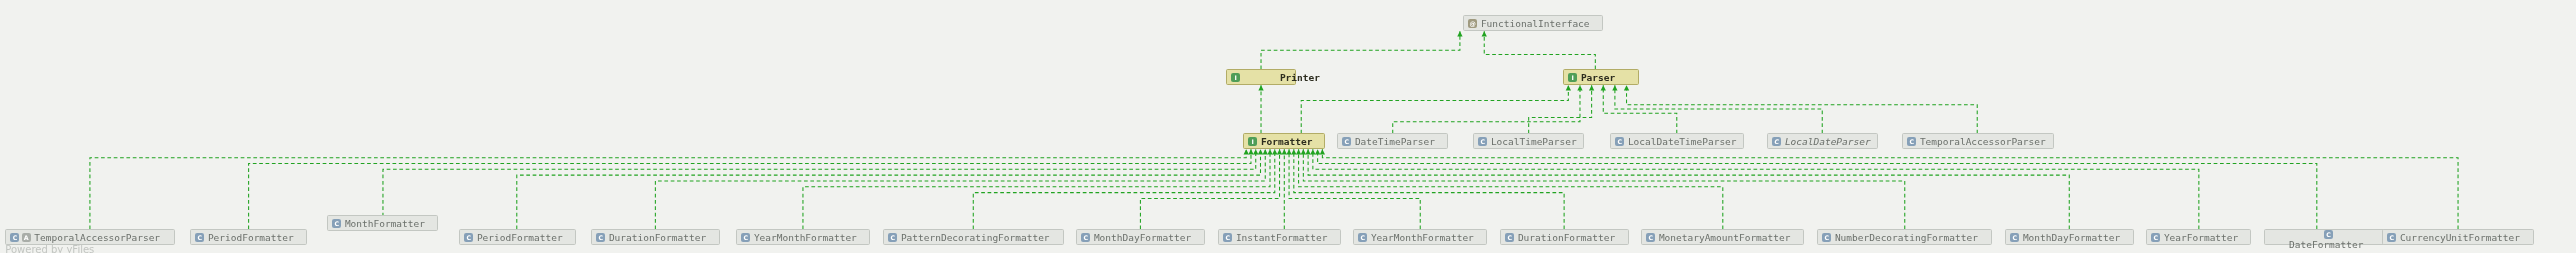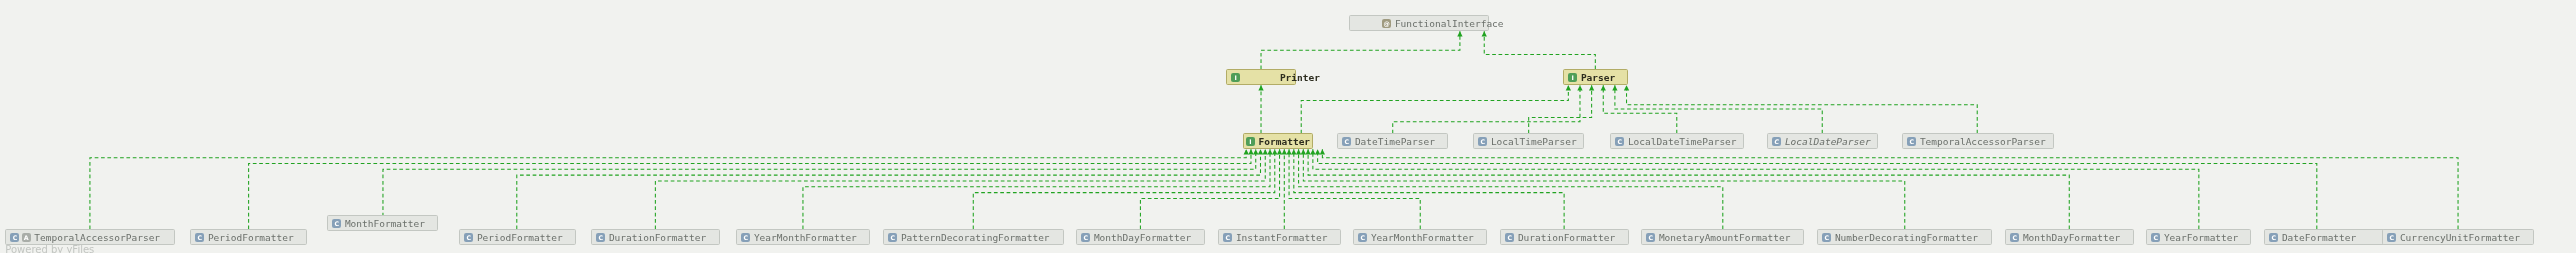--- a/index.html
+++ b/index.html
@@ -84,33 +84,33 @@
       <path d="M3912 433 L3912 331 L2473 331 L2473 282" class="edge"></path>
       <path d="M 2473 282 l -5 10 h 10 z" class="arrow"></path>
       <path d="M4157 433 L4157 320 L2482 320 L2482 282" class="edge"></path>
       <path d="M 2482 282 l -5 10 h 10 z" class="arrow"></path>
       <path d="M4380 433 L4380 309 L2491 309 L2491 282" class="edge"></path>
       <path d="M 2491 282 l -5 10 h 10 z" class="arrow"></path>
       <path d="M4647 433 L4647 298 L2500 298 L2500 282" class="edge"></path>
       <path d="M 2500 282 l -5 10 h 10 z" class="arrow"></path>
     </svg>
   <div id="node-layer">
-      <div class="node" style="left: 1349px; top: 15.3px; width: 140px; padding-left: 28px;">
+      <div class="node" style="left: 1463px; top: 15.3px; width: 140px;">
         <span class="icon" style="background: rgb(159, 154, 127);">@</span>
         <span class="label">FunctionalInterface</span>
       </div>
       <div class="node hl" style="left: 1226px; top: 69px; width: 70px; gap: 36px;">
         <span class="icon" style="background: rgb(79, 158, 88);">I</span>
         <span class="label">Printer</span>
       </div>
-      <div class="node hl" style="left: 1563px; top: 69px; width: 65px;">
+      <div class="node hl" style="left: 1563px; top: 69px; width: 76px;">
         <span class="icon" style="background: rgb(79, 158, 88);">I</span>
         <span class="label">Parser</span>
       </div>
-      <div class="node hl" style="left: 1243px; top: 133px; width: 70px; justify-content: center;">
+      <div class="node hl" style="left: 1243px; top: 133px; width: 82px;">
         <span class="icon" style="background: rgb(79, 158, 88);">I</span>
         <span class="label">Formatter</span>
       </div>
       <div class="node" style="left: 1337px; top: 133px; width: 111px; align-items: center;">
         <span class="icon" style="background: rgb(134, 160, 184);">C</span>
         <span class="label">DateTimeParser</span>
       </div>
       <div class="node" style="left: 1473px; top: 133px; width: 111px;">
         <span class="icon" style="background: rgb(134, 160, 184);">C</span>
         <span class="label">LocalTimeParser</span>
@@ -181,21 +181,21 @@
         <span class="label">NumberDecoratingFormatter</span>
       </div>
       <div class="node" style="left: 2005px; top: 229px; width: 129px;">
         <span class="icon" style="background: rgb(134, 160, 184);">C</span>
         <span class="label">MonthDayFormatter</span>
       </div>
       <div class="node" style="left: 2146px; top: 229px; width: 105px;">
         <span class="icon" style="background: rgb(134, 160, 184);">C</span>
         <span class="label">YearFormatter</span>
       </div>
-      <div class="node" style="left: 2264px; top: 229px; width: 125px;">
+      <div class="node" style="left: 2264px; top: 229px; width: 125px; flex-direction: column;">
         <span class="icon" style="background: rgb(134, 160, 184);">C</span>
         <span class="label">DateFormatter</span>
       </div>
       <div class="node" style="left: 2382px; top: 229px; width: 152px;">
         <span class="icon" style="background: rgb(134, 160, 184);">C</span>
         <span class="label">CurrencyUnitFormatter</span>
       </div>
     </div>
   <div class="watermark">Powered by yFiles</div>
 </div>

